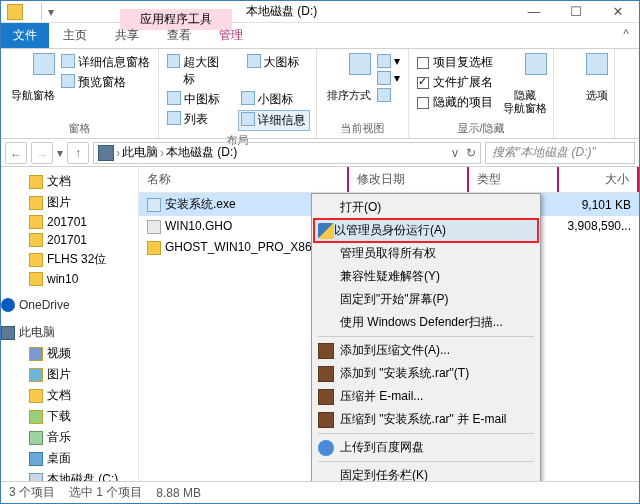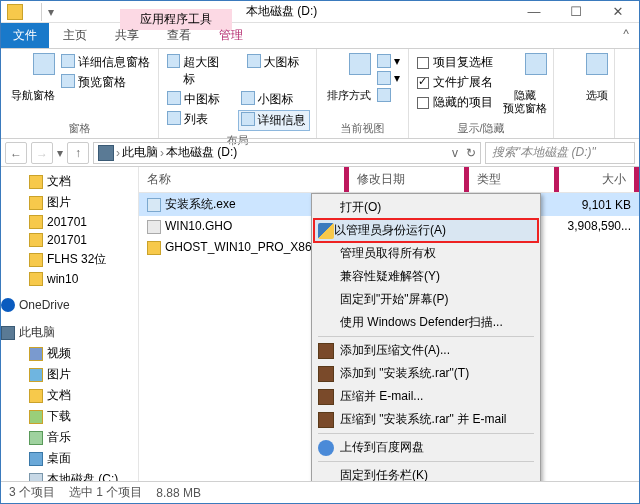--- a/index.html
+++ b/index.html
@@ -44,21 +44,21 @@
 .tree-item.child { padding-left: 28px; }
 .tree-item .tico { width: 14px; height: 14px; }
 .tree-item .tico.folder { background: #f7c94b; border: 1px solid #caa22a; }
 .tree-item .tico.drive { background: #c7d8e6; border: 1px solid #7a96aa; }
 .tree-item .tico.onedrive { background: #0a5bbf; border-radius: 50%; }
 .tree-item .tico.pc { background: #5a7a95; border: 1px solid #3a5a75; }
 .tree-item .tico.music { background: #9fd29f; border: 1px solid #5a9a5a; }
 .tree-item .tico.desktop { background: #6aa8d8; border: 1px solid #3a78a8; }
 .list { flex: 1; display: flex; flex-direction: column; }
 .list-header { display: flex; border-bottom: 1px solid #e5e5e5; color: #555; }
-.list-header > div { padding: 4px 8px; border-right: 5px solid #be185d; }
+.list-header > div { padding: 4px 8px; border-right: 2px solid #be185d; }
 .col-name { width: 210px; }
 .col-date { width: 120px; }
 .col-type { width: 90px; }
 .col-size { width: 80px; text-align: right; }
 .list-row { display: flex; align-items: center; }
 .list-row > div { padding: 3px 8px; white-space: nowrap; overflow: hidden; text-overflow: ellipsis; }
 .list-row.selected { background: #cce5ff; }
 .list-row .fico { width: 14px; height: 14px; display: inline-block; vertical-align: middle; margin-right: 4px; }
 .list-row .fico.exe { background: #d7e8f5; border: 1px solid #7ba8cf; }
 .list-row .fico.gho { background: #eaeaea; border: 1px solid #aaa; }
@@ -193,21 +193,21 @@
             <span>文件扩展名</span>
           </div>
         <div class="checkbox-line">
             <span class="cb"></span>
             <span>隐藏的项目</span>
           </div>
       </div>
       <div class="big-btn">
           <span class="ico"></span>
           <span class="lbl" style="white-space:pre-line">隐藏
-预览窗格</span>
+导航窗格</span>
         </div>
     </div>
     <div class="group-label">显示/隐藏</div>
   </div>
   <div class="ribbon-group">
     <div class="group-body">
       <div class="big-btn">
           <span class="ico"></span>
           <span class="lbl">选项</span>
         </div>

